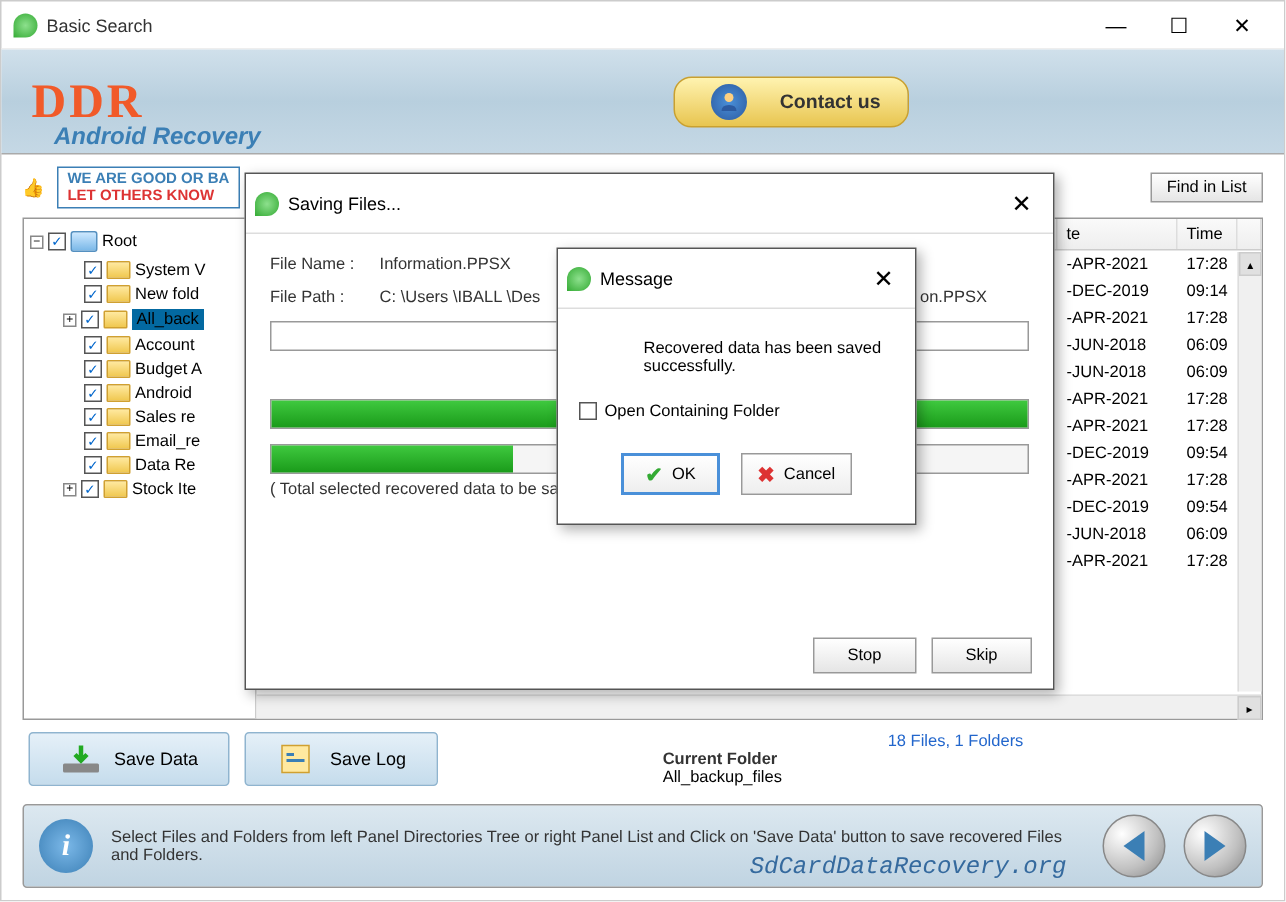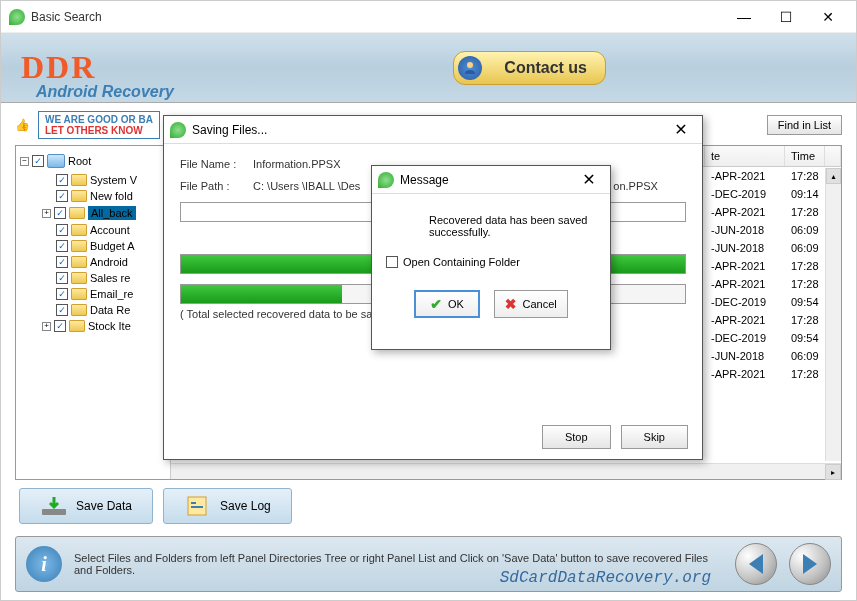--- a/index.html
+++ b/index.html
@@ -10,21 +10,21 @@
 .titlebar { height: 32px; display: flex; align-items: center; padding: 0 8px; border-bottom: 1px solid #eee; }
 .titlebar .app-icon { width: 16px; height: 16px; margin-right: 6px; }
 .titlebar .title { font-size: 12px; color: #333; flex: 1; }
 .win-controls { display: flex; gap: 2px; }
 .win-btn { width: 40px; height: 24px; display: flex; align-items: center; justify-content: center; font-size: 14px; cursor: pointer; }
 
 
 .header-banner { height: 70px; background: linear-gradient(180deg, #d0e0eb 0%, #b8cfde 50%, #c5d8e5 100%); display: flex; align-items: center; padding: 0 20px; border-bottom: 1px solid #aaa; position: relative; }
 .brand-ddr { font-size: 32px; font-weight: bold; color: #f15a29; letter-spacing: 2px; font-family: 'Comic Sans MS', cursive; }
 .brand-sub { font-size: 16px; color: #3b7fb5; font-style: italic; font-weight: bold; position: absolute; left: 35px; top: 50px; }
-.contact-btn { margin-left: auto; margin-right: 230px; background: linear-gradient(180deg, #fff3b0, #e8c550); border: 1px solid #c9a030; border-radius: 12px; padding: 4px 18px 4px 4px; display: flex; align-items: center; gap: 22px; cursor: pointer; font-size: 16px; font-weight: bold; color: #333; }
+.contact-btn { margin-left: auto; margin-right: 230px; background: linear-gradient(180deg, #fff3b0, #e8c550); border: 1px solid #c9a030; border-radius: 12px; padding: 4px 18px 4px 24px; display: flex; align-items: center; gap: 22px; cursor: pointer; font-size: 13px; font-weight: bold; color: #333; }
 .contact-btn .ico { width: 24px; height: 24px; border-radius: 50%; background: radial-gradient(circle, #4a90d9, #2c5aa0); display: flex; align-items: center; justify-content: center; }
 
 
 .content { padding: 8px 14px; position: relative; height: 495px; }
 .feedback-bar { display: flex; align-items: center; gap: 8px; margin-bottom: 6px; }
 .feedback-box { border: 1px solid #3b7fb5; padding: 2px 6px; font-size: 10px; font-family: monospace; font-weight: bold; }
 .feedback-box .line1 { color: #3b7fb5; }
 .feedback-box .line2 { color: #d33; }
 .find-btn { margin-left: auto; padding: 3px 10px; font-size: 11px; border: 1px solid #999; background: linear-gradient(180deg, #fff, #e5e5e5); cursor: pointer; }
 
@@ -66,21 +66,21 @@
 .info-icon { width: 36px; height: 36px; border-radius: 50%; background: radial-gradient(circle, #7bb8e8, #3b7fb5); display: flex; align-items: center; justify-content: center; color: #fff; font-size: 20px; font-style: italic; font-weight: bold; font-family: serif; }
 .footer-text { font-size: 11px; color: #333; flex: 1; }
 .footer-link { position: absolute; right: 130px; bottom: 4px; font-size: 16px; color: #356a9e; font-style: italic; font-family: Liberation Mono, monospace; }
 .nav-btn { width: 42px; height: 42px; border-radius: 50%; background: radial-gradient(circle at 30% 30%, #fff, #c0c0c0 60%, #888); border: 1px solid #888; display: flex; align-items: center; justify-content: center; cursor: pointer; }
 .nav-btn .arrow { width: 0; height: 0; }
 .arrow-left { border-top: 10px solid transparent; border-bottom: 10px solid transparent; border-right: 14px solid #3b7fb5; }
 .arrow-right { border-top: 10px solid transparent; border-bottom: 10px solid transparent; border-left: 14px solid #3b7fb5; }
 
 
 .dialog { position: absolute; background: #fff; border: 1px solid #555; box-shadow: 3px 3px 8px rgba(0,0,0,0.3); z-index: 10; }
-.dialog-title { height: 28px; display: flex; align-items: center; padding: 0 6px; border-bottom: 1px solid #ddd; font-size: 12px; }
+.dialog-title { height: 40px; display: flex; align-items: center; padding: 0 6px; border-bottom: 1px solid #ddd; font-size: 12px; }
 .dialog-title .ico { width: 16px; height: 16px; margin-right: 6px; }
 .dialog-close { margin-left: auto; width: 30px; text-align: center; cursor: pointer; font-size: 16px; }
 .saving-dialog { left: 163px; top: 115px; width: 540px; height: 345px; }
 .saving-body { padding: 14px 16px; font-size: 11px; color: #333; }
 .saving-row { margin-bottom: 10px; }
 .saving-lbl { display: inline-block; width: 70px; }
 .progress { height: 20px; border: 1px solid #999; background: #f5f5f5; margin: 10px 0 6px 0; position: relative; }
 .progress.empty { background: #fff; }
 .progress-fill { height: 100%; background: linear-gradient(180deg, #3fc93f, #1a9b1a); }
 .prog-text { text-align: right; font-size: 11px; margin-bottom: 4px; }
@@ -311,20 +311,25 @@
         <span>Save Data</span>
       </button>
       <button class="big-btn">
         <span class="ico"><svg width="28" height="22" viewBox="0 0 28 22">
               <rect x="4" y="2" width="18" height="18" fill="#ffe9a0" stroke="#d0a030"></rect>
               <rect x="7" y="7" width="5" height="2" fill="#3b7fb5"></rect>
               <rect x="7" y="11" width="12" height="2" fill="#3b7fb5"></rect>
             </svg></span>
         <span>Save Log</span>
       </button>
+      <div class="mid-info">
+        <span class="link">18 Files, 1 Folders</span><br>
+        <span class="label">Current Folder</span><br>
+        <span>All_backup_files</span>
+      </div>
     </div>
 
     <div class="footer">
       <div class="info-icon">i</div>
       <div class="footer-text">Select Files and Folders from left Panel Directories Tree or right Panel List and Click on 'Save Data' button to save recovered Files and Folders.</div>
       <div class="footer-link">SdCardDataRecovery.org</div>
       <div class="nav-btn">
           <div class="arrow arrow-left"></div>
         </div>
       <div class="nav-btn">

